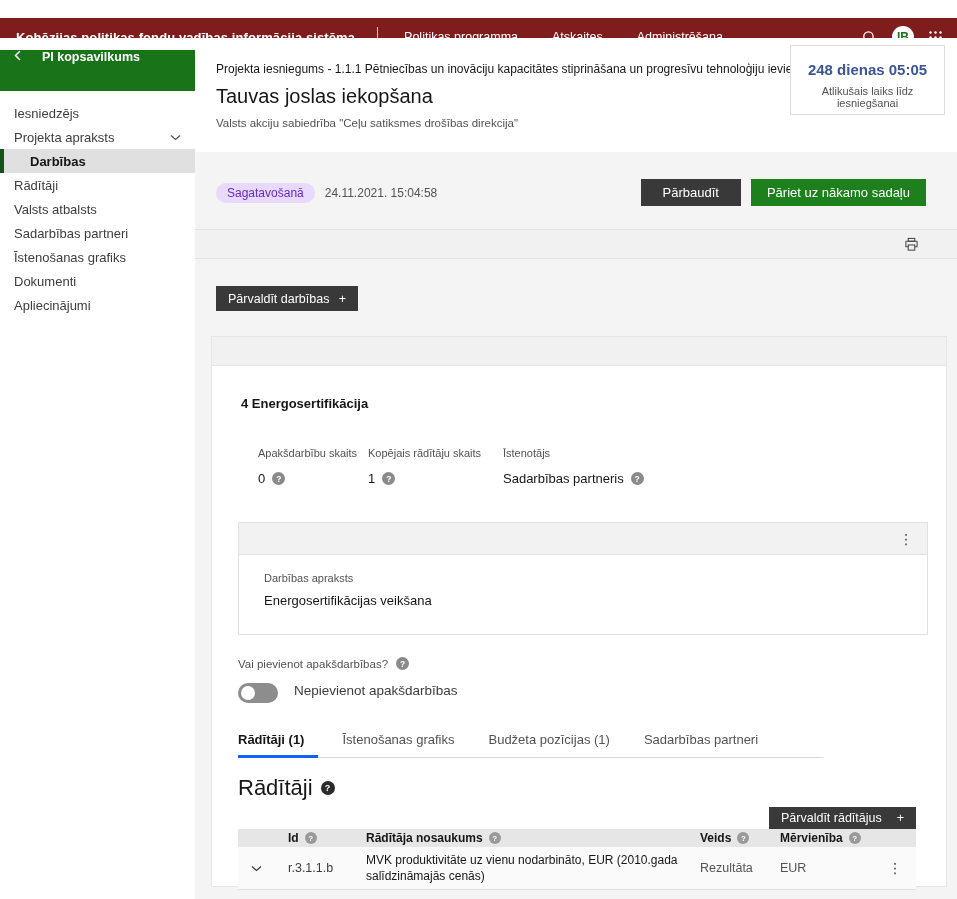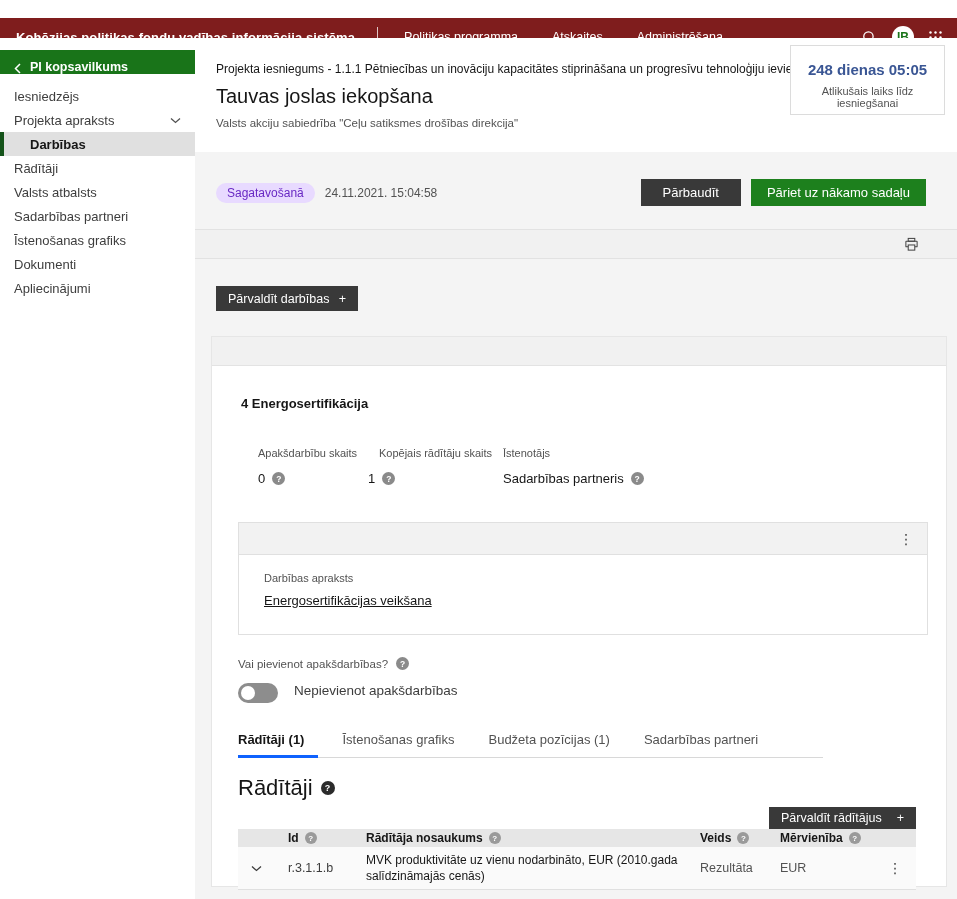--- a/index.html
+++ b/index.html
@@ -16,22 +16,22 @@
   .tb-divider { width:1px; height:20px; background:rgba(255,255,255,.75); margin:0 26px 0 22px; }
   .tb-nav { display:flex; gap:34px; }
   .tb-nav a { color:#fff; font-size:12.5px; text-decoration:none; cursor:pointer; }
   .topbar-right { display:flex; align-items:center; gap:14px; padding-right:4px; }
   .avatar { width:22px; height:22px; border-radius:50%; background:#fff; color:#197419;
             font-size:12px; font-weight:bold; display:flex; align-items:center; justify-content:center; cursor:pointer; }
   .icon-btn { display:flex; align-items:center; justify-content:center; cursor:pointer; }
 
   
   .sidebar { position:absolute; top:38px; left:0; width:195px; height:861px; background:#fff; }
-  .side-back { margin-top:12px; height:24px; background:#197419; color:#fff; display:flex;
-               align-items:flex-end; gap:9px; padding-left:14px; font-size:12.5px; font-weight:bold; cursor:pointer; }
+  .side-back { margin-top:12px; height:41px; background:#197419; color:#fff; display:flex;
+               align-items:flex-start; gap:21px; padding-left:14px; font-size:12.5px; font-weight:bold; cursor:pointer; }
   .side-list { list-style:none; margin-top:10px; }
   .side-item { height:24px; display:flex; align-items:center; justify-content:space-between;
                padding:0 14px; font-size:13px; font-weight:500; color:#3d3d3d; cursor:pointer; }
   .side-item.active { background:#e0e0e0; border-left:4px solid #14531a; padding-left:26px;
                       font-weight:bold; color:#161616; }
 
   
   .main { position:absolute; top:38px; left:195px; width:762px; height:861px; }
 
   .page-head { position:relative; height:114px; background:#fff; padding:24px 0 0 21px; }
@@ -63,37 +63,37 @@
                 border:none; font-size:12.5px; display:flex; align-items:center;
                 justify-content:space-between; padding:0 12px; cursor:pointer; font-family:inherit; }
 
   
   .card { margin:25px 10px 0 16px; width:736px; height:551px; background:#fff; border:1px solid #e6e6e6; }
   .card-strip { height:29px; background:#f1f1f1; border-bottom:1px solid #e3e3e3; cursor:pointer; }
   .card-body { padding:30px 20px 0 26px; }
   .act-title { font-size:13px; font-weight:bold; margin-left:3px; }
 
   .stats { display:flex; margin:36px 0 0 20px; }
-  .stat-1 { width:110px; } .stat-2 { width:135px;text-align:center; }
+  .stat-1 { width:110px; } .stat-2 { width:135px; }
   .stat-label { font-size:11px; color:#525252; }
   .stat-value { margin-top:12px; font-size:13px; color:#161616; display:flex; align-items:center; gap:7px; }
 
   .help { display:inline-flex; width:13px; height:13px; border-radius:50%; background:#8a8a8a;
           color:#fff; font-size:8.5px; font-weight:bold; align-items:center; justify-content:center;
           flex:0 0 auto; cursor:pointer; }
   .help.dark { background:#2b2b2b; width:14px; height:14px; font-size:9px; }
   .help.small { width:12px; height:12px; font-size:8px; background:#9a9a9a; }
 
   .inner-box { margin-top:36px; width:690px; border:1px solid #e0e0e0; background:#fff; }
   .inner-strip { height:32px; background:#f2f2f2; border-bottom:1px solid #e0e0e0; display:flex;
                  align-items:center; justify-content:flex-end; padding-right:14px; }
   .kebab { font-size:14px; color:#3d3d3d; cursor:pointer; line-height:1; }
   .inner-body { padding:17px 0 26px 25px; }
   .desc-label { font-size:11px; color:#525252; }
-  .desc-value { margin-top:9px; font-size:13px; color:#161616;text-decoration:underline; }
+  .desc-value { margin-top:9px; font-size:13px; color:#161616; }
 
   .question { margin-top:22px; font-size:11.5px; color:#525252; display:flex; align-items:center; gap:8px; }
   .toggle-row { margin-top:13px; display:flex; align-items:flex-start; gap:16px; }
   .toggle { width:40px; height:20px; border-radius:10px; background:#8d8d8d; position:relative; cursor:pointer; }
   .toggle .knob { position:absolute; left:3px; top:3px; width:14px; height:14px; border-radius:50%; background:#fff; }
   .toggle-label { font-size:13.5px; color:#3d3d3d; }
 
   .tabs { margin-top:25px; display:flex; width:585px; border-bottom:1px solid #d8d8d8; }
   .tab { font-size:13px; color:#525252; padding:4px 10px 8px 0; margin-right:24px; cursor:pointer; }
   .tab.active { font-weight:bold; color:#161616; border-bottom:3px solid #0f62fe; margin-bottom:-1px; padding-right:14px; }

